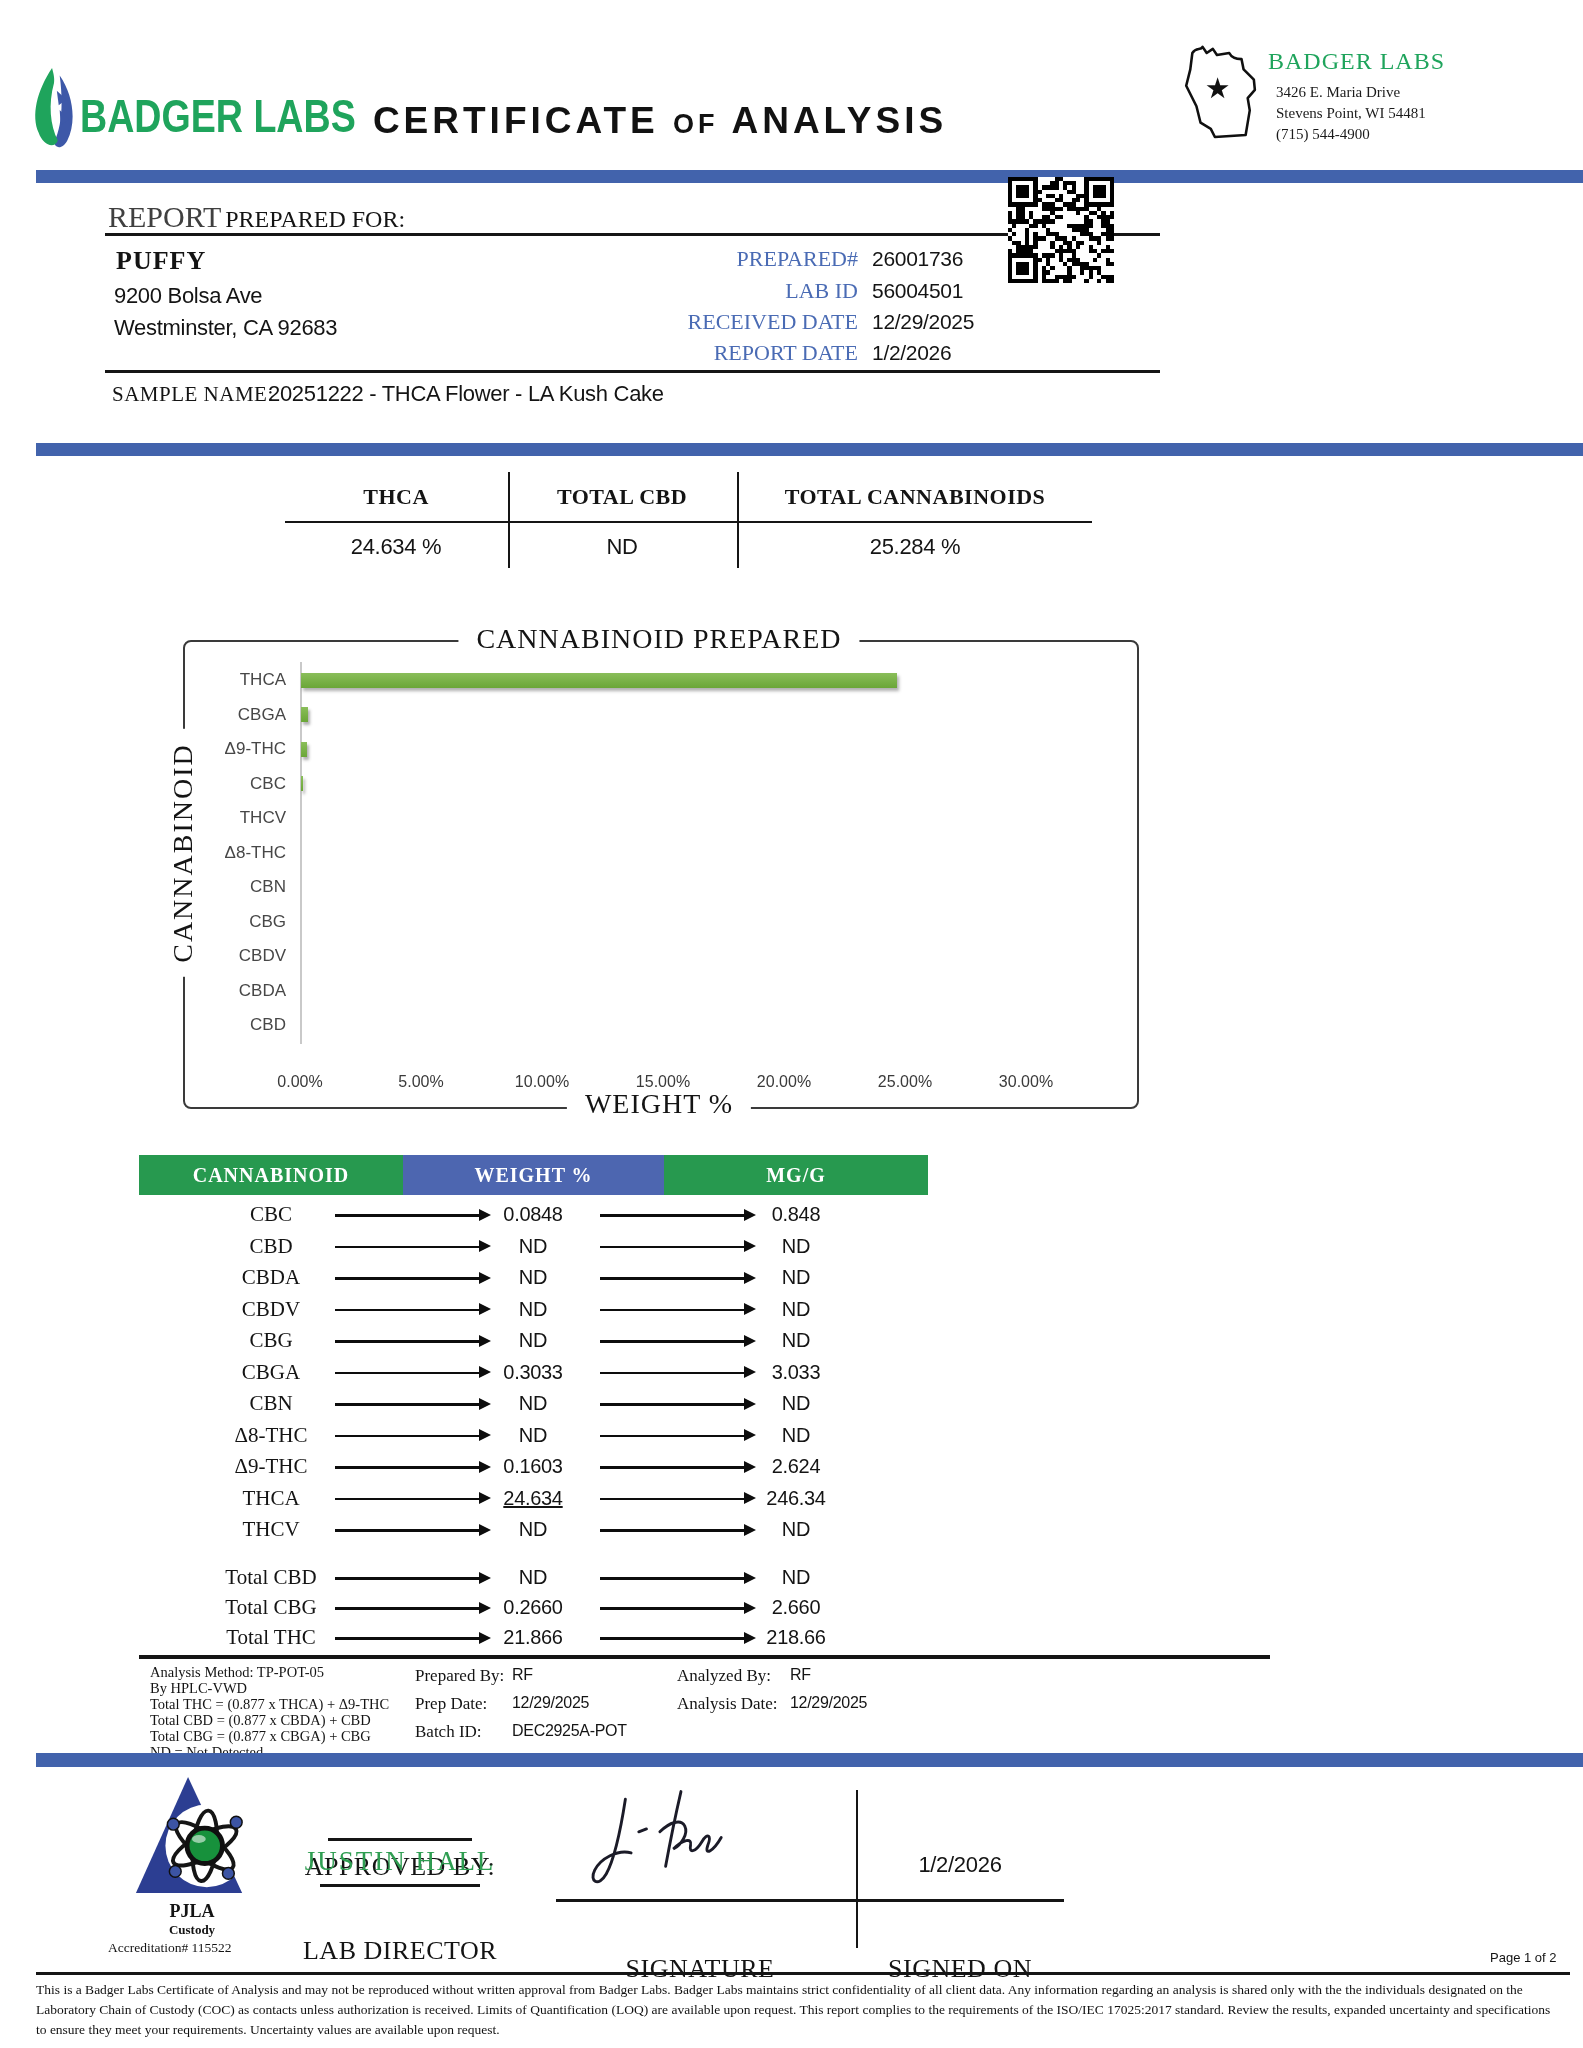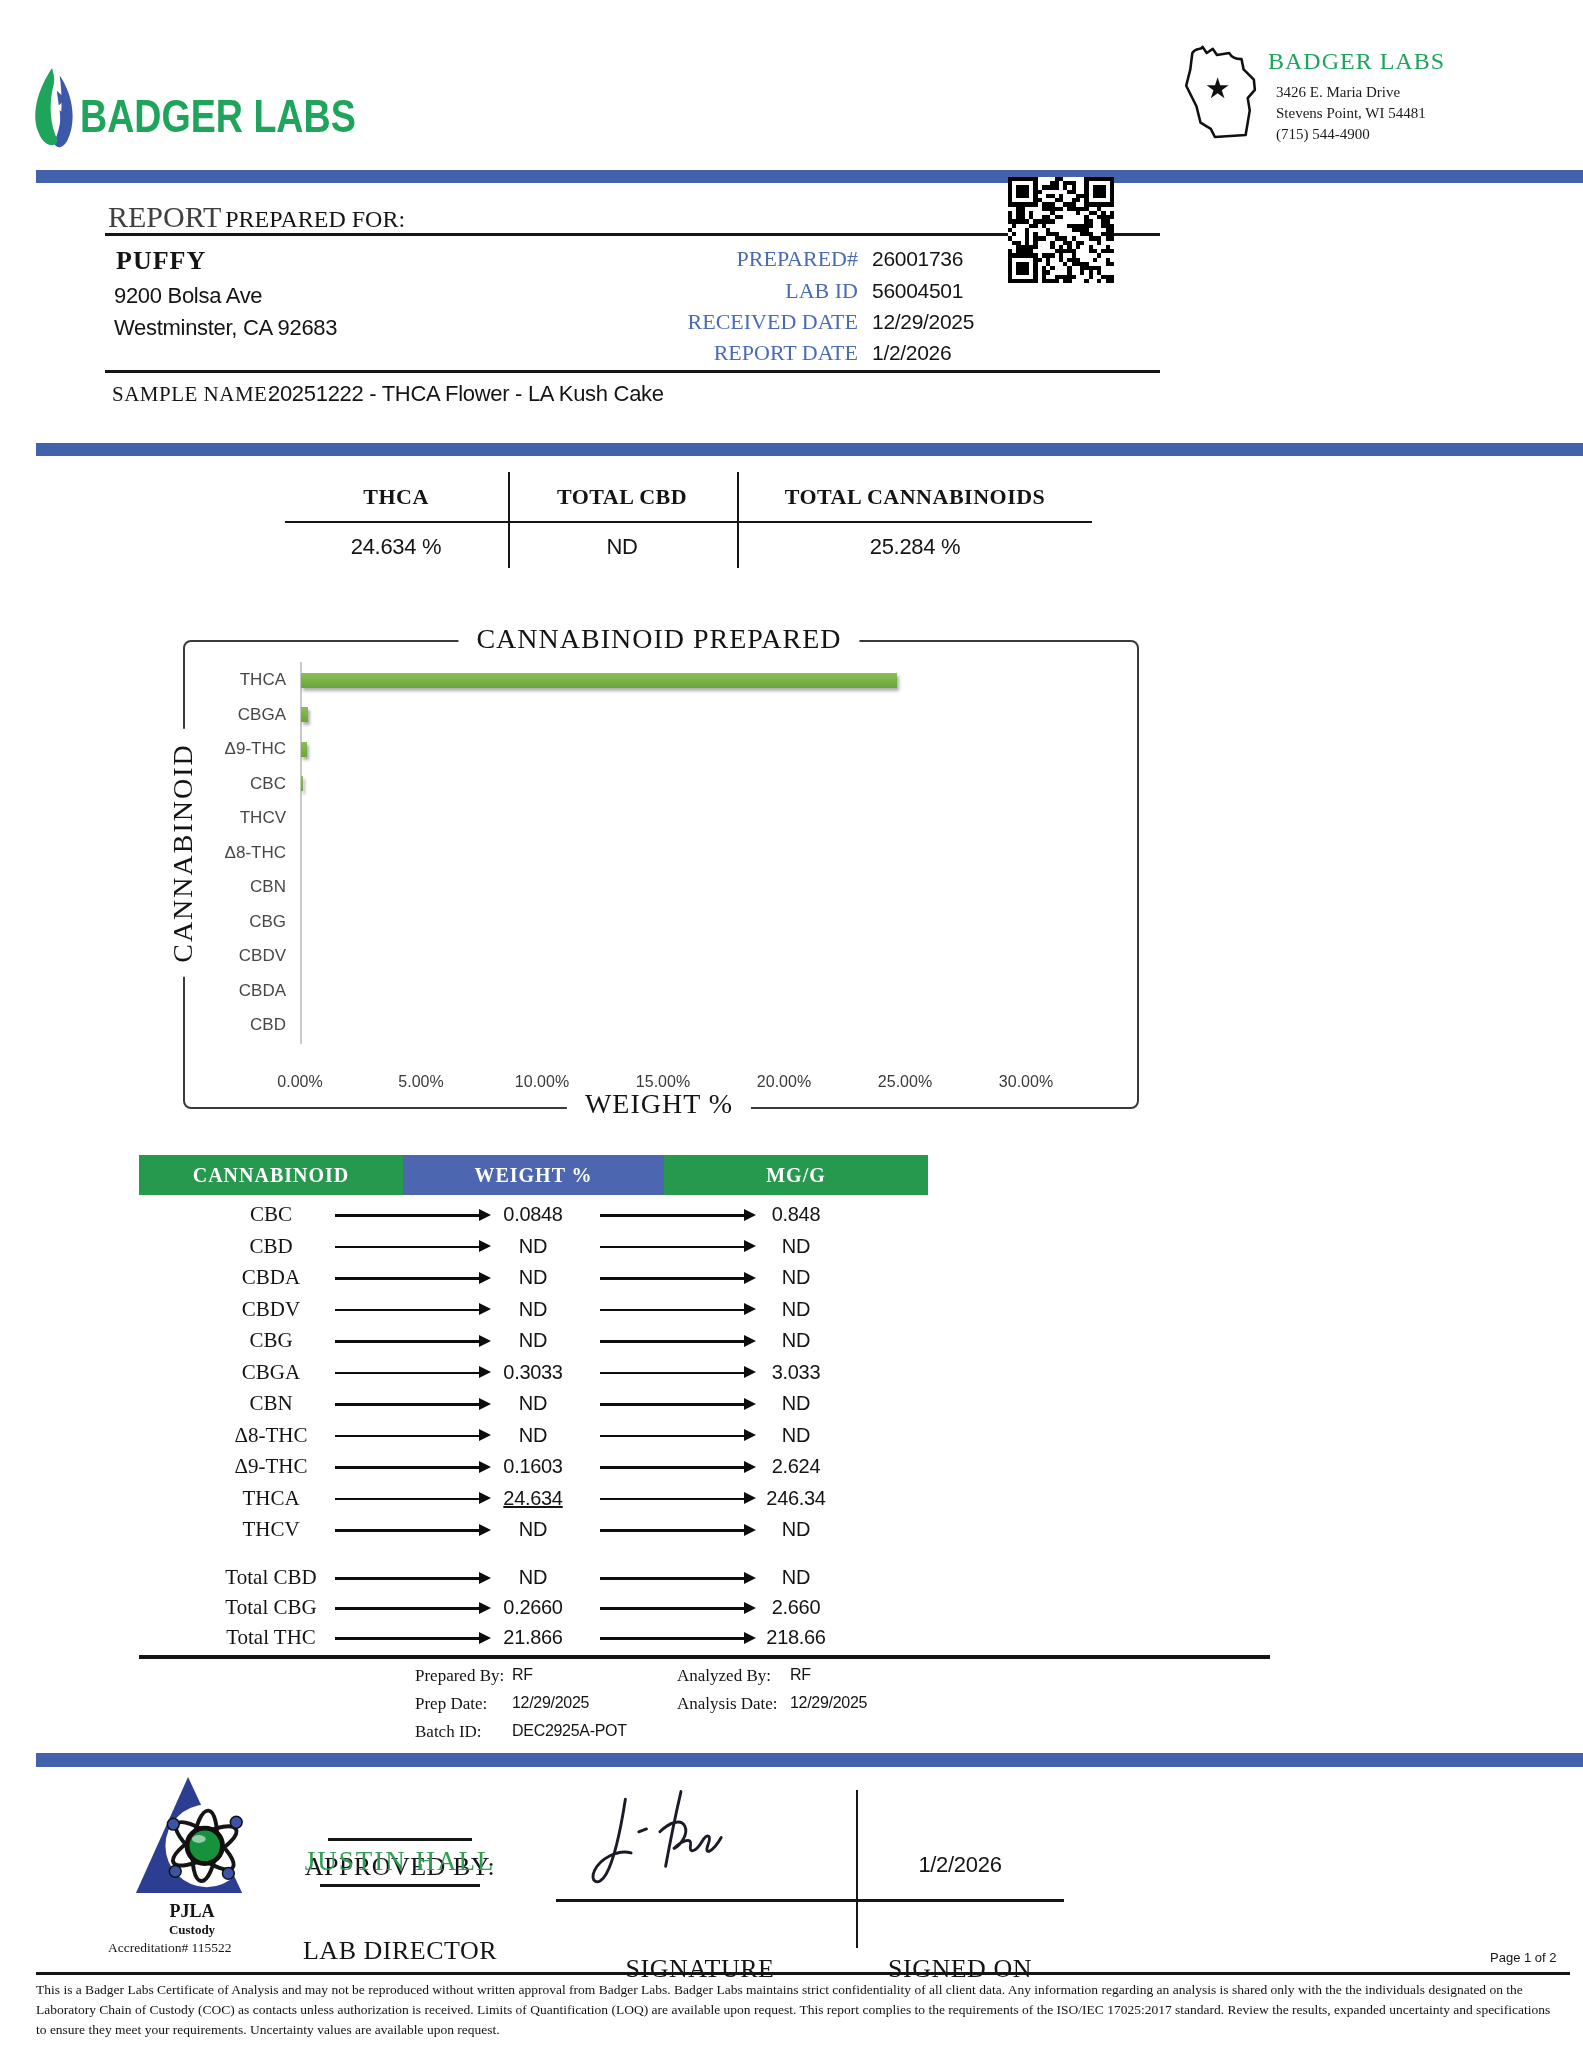--- a/index.html
+++ b/index.html
@@ -66,20 +66,25 @@
   <div class="abs" style="left:30px;top:66px;width:46px;height:84px;">
     <svg width="46" height="84" viewBox="0 0 46 88">
       <path d="M30,10 C44,30 48,58 38,78 C34,86 26,88 24,80 C32,64 34,40 30,10 Z" fill="#3d58a8"></path>
       <path d="M22,2 C6,26 0,52 8,70 C12,82 24,88 28,78 C20,62 18,40 24,18 C25,12 23,6 22,2 Z" fill="#1fa45c"></path>
       <path d="M27,26 L37,35 L29,41 Z" fill="#3d58a8"></path>
       <path d="M30,46 L40,56 L31,62 Z" fill="#3d58a8"></path>
     </svg>
   </div>
   <div class="abs logo-text" style="left:80px;top:88px;">BADGER LABS</div>
 
+  <div class="abs cert-title center" style="left:660px;top:100px;">
+    <span>CERTIFICATE</span>
+    <span class="of">of</span>
+    <span>ANALYSIS</span>
+  </div>
 
   <div class="abs" style="left:1178px;top:42px;width:82px;height:104px;">
     <svg width="82" height="104" viewBox="0 0 80 100">
       <path d="M14,10 C18,4 22,8 24,4 L28,10 L34,6 L38,12 L50,10 C52,14 56,16 62,16 L64,26 L74,36 L75,46 L68,54 L70,66 L66,90 L36,92 L32,84 L22,78 L18,62 L8,42 L12,26 Z" fill="#ffffff" stroke="#101010" stroke-width="2.5" stroke-linejoin="round"></path>
       <text x="26" y="54" font-size="28" fill="#101010">★</text>
     </svg>
   </div>
   <div class="abs lab-name" style="left:1268px;top:48px;">BADGER LABS</div>
   <div class="abs lab-addr" style="left:1276px;top:82px;">
     <div>3426 E. Maria Drive</div>
@@ -352,20 +357,28 @@
   <div class="chart-box" style="left:183px;top:640px;width:952px;height:465px;"></div>
   <div class="abs chart-title center" style="left:659px;top:623px;">CANNABINOID PREPARED</div>
   <div class="abs chart-ylab" style="left:183px;top:853px;transform:translate(-50%,-50%) rotate(-90deg);">CANNABINOID</div>
   <div class="abs chart-xlab center" style="left:659px;top:1088px;">WEIGHT %</div>
   <div class="axis-line" style="left:300px;top:662px;height:382px;"></div>
   <div id="chart-plot"></div>
 
   <div id="cann-table"></div>
   <div class="hr" style="left:139px;top:1655px;width:1131px;height:3.5px;"></div>
 
+  <div id="notes-left" class="abs" style="left:150px;top:1664px;">
+      <div class="note-small">Analysis Method: TP-POT-05</div>
+      <div class="note-small">By HPLC-VWD</div>
+      <div class="note-small">Total THC = (0.877 x  THCA) + Δ9-THC</div>
+      <div class="note-small">Total CBD = (0.877 x  CBDA) + CBD</div>
+      <div class="note-small">Total CBG = (0.877 x  CBGA) + CBG</div>
+      <div class="note-small">ND = Not Detected</div>
+    </div>
   <div class="abs note-label" style="left:415px;top:1666px;">Prepared By:</div>
   <div class="abs note-value sans" style="left:512px;top:1666px;">RF</div>
   <div class="abs note-label" style="left:415px;top:1694px;">Prep Date:</div>
   <div class="abs note-value sans" style="left:512px;top:1694px;">12/29/2025</div>
   <div class="abs note-label" style="left:415px;top:1722px;">Batch ID:</div>
   <div class="abs note-value sans" style="left:512px;top:1722px;">DEC2925A-POT</div>
   <div class="abs note-label" style="left:677px;top:1666px;">Analyzed By:</div>
   <div class="abs note-value sans" style="left:790px;top:1666px;">RF</div>
   <div class="abs note-label" style="left:677px;top:1694px;">Analysis Date:</div>
   <div class="abs note-value sans" style="left:790px;top:1694px;">12/29/2025</div>

